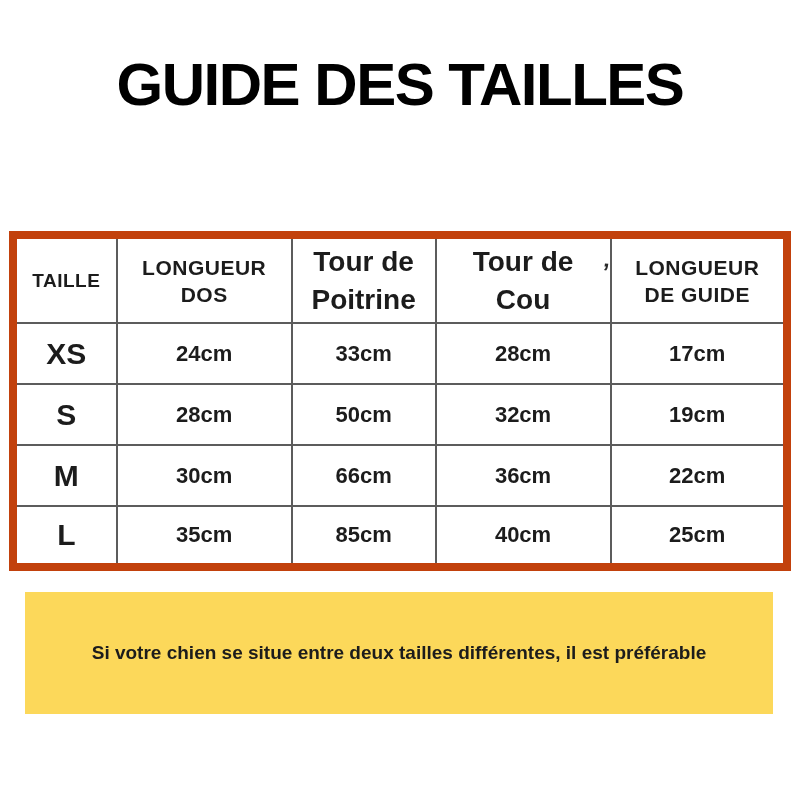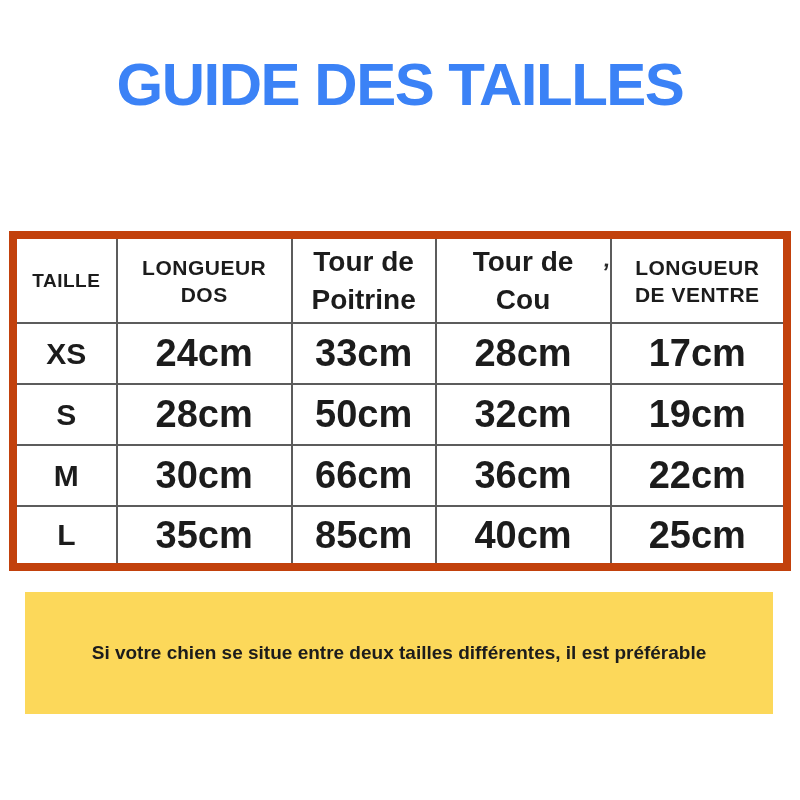--- a/index.html
+++ b/index.html
@@ -15,21 +15,21 @@
   }
   .title {
     position: absolute;
     top: 50px;
     left: 0;
     width: 800px;
     text-align: center;
     font-size: 60px;
     font-weight: bold;
     letter-spacing: -1.5px;
-    color: #3b82f6;
+    color: #000000;
     white-space: nowrap;
   }
   table.size-table {
     position: absolute;
     top: 231px;
     left: 9px;
     width: 782px;
     border-collapse: collapse;
     table-layout: fixed;
     border: 8px solid #c2410c;
@@ -62,21 +62,21 @@
   th.hdr-mixed {
     font-size: 28px;
     font-weight: bold;
     line-height: 38px;
   }
   td.cell-size {
     font-size: 30px;
     font-weight: bold;
   }
   td.cell-val {
-    font-size: 38px;
+    font-size: 22px;
     font-weight: bold;
     margin-top: 14px;
   }
   .stray-mark {
     position: absolute;
     top: 258px;
     left: 602px;
     font-size: 24px;
     font-weight: bold;
     color: #2a2a2a;
@@ -130,21 +130,21 @@
         <th class="hdr-mixed">
           <span>Tour de</span><br>
           <span>Poitrine</span>
         </th>
         <th class="hdr-mixed">
           <span>Tour de</span><br>
           <span>Cou</span>
         </th>
         <th class="hdr-caps">
           <span>LONGUEUR</span><br>
-          <span>DE VENTRE</span>
+          <span>DE GUIDE</span>
         </th>
       </tr>
     </thead>
     <tbody>
       <tr>
         <td class="cell-size">XS</td>
         <td class="cell-val">24cm</td>
         <td class="cell-val">33cm</td>
         <td class="cell-val">28cm</td>
         <td class="cell-val">17cm</td>

